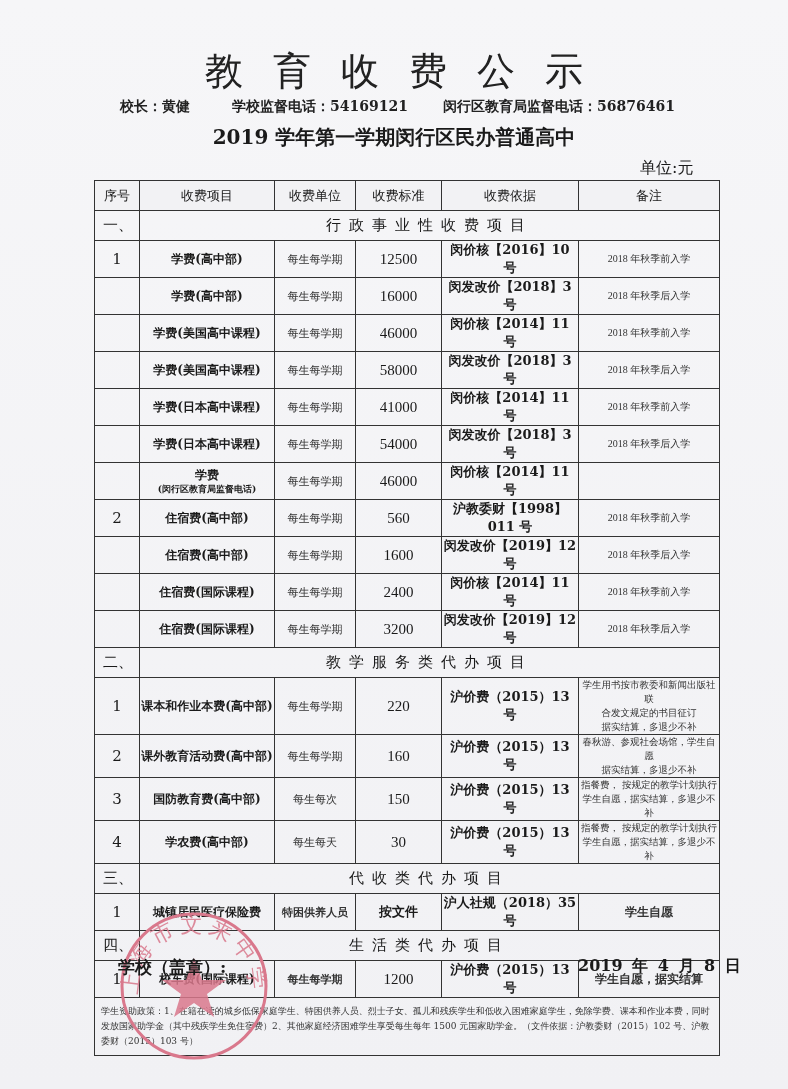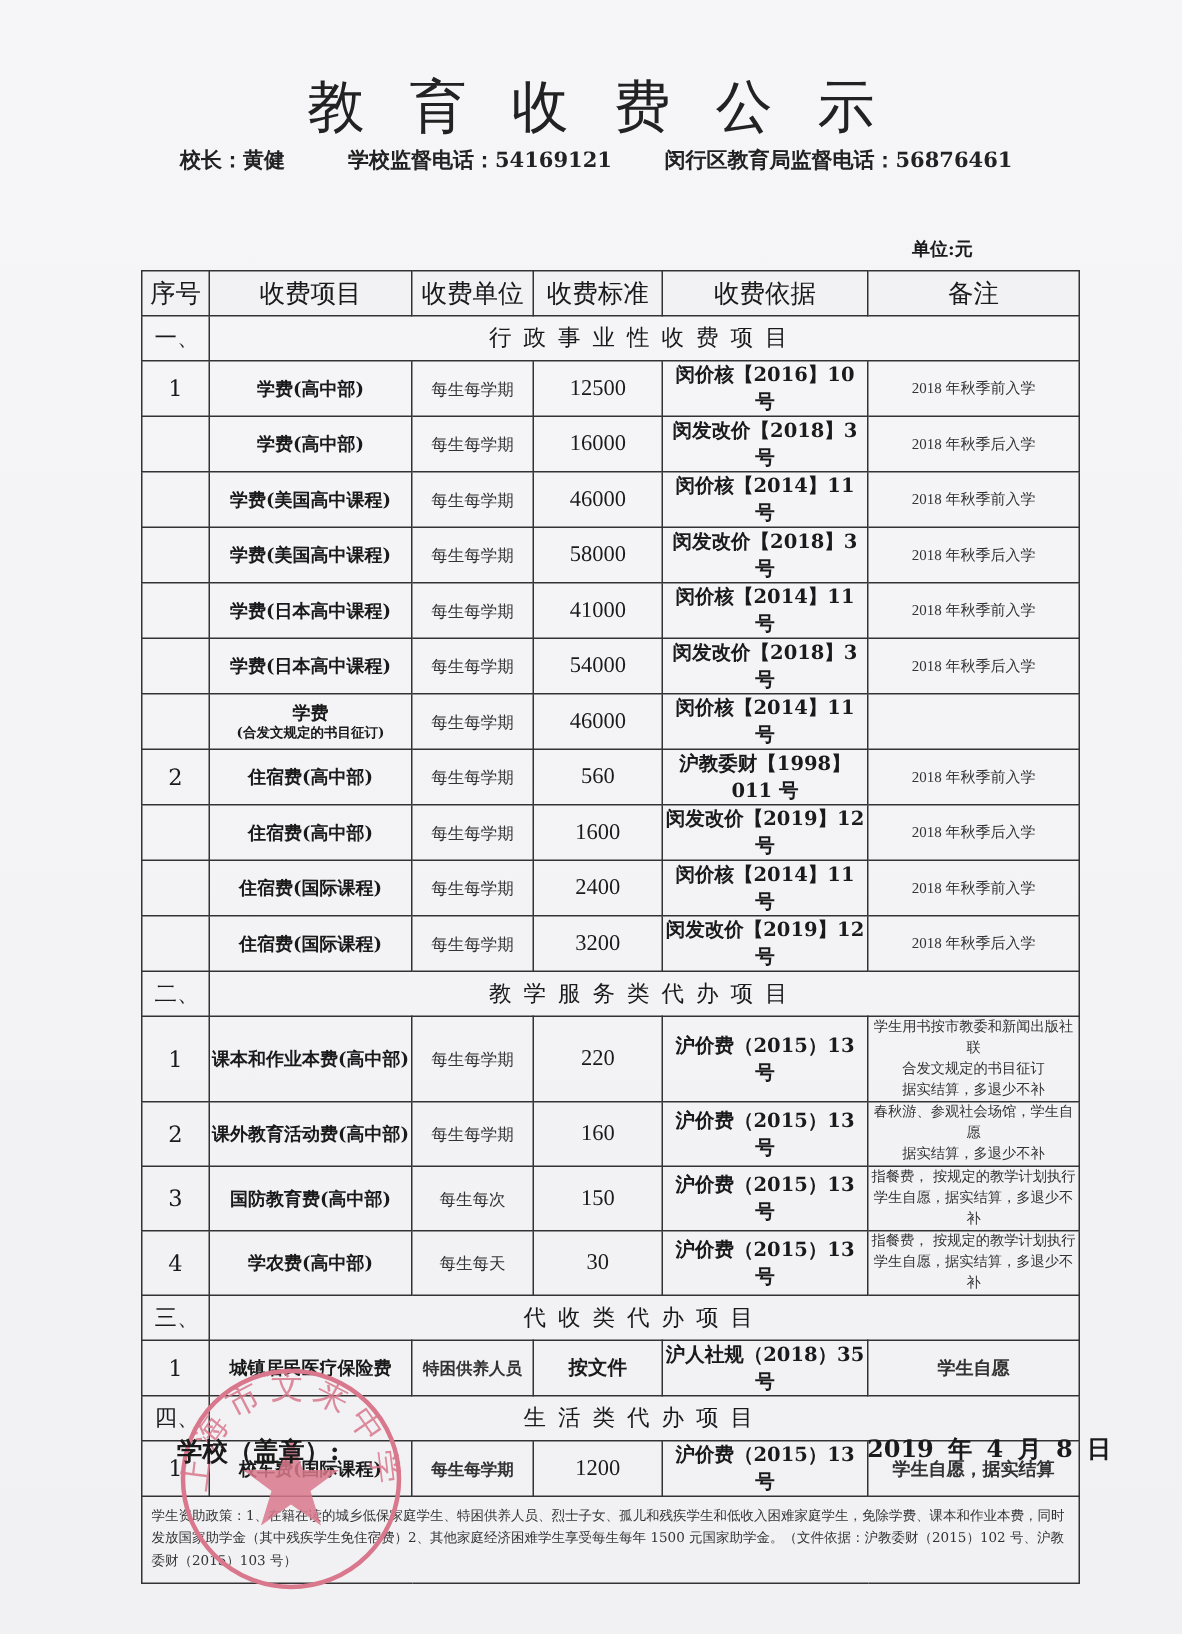--- a/index.html
+++ b/index.html
@@ -10,25 +10,25 @@
     color:#1a1a1a;
   }
   .page { position:absolute; left:0; top:0; width:788px; height:1089px;
     background: linear-gradient(180deg,#f6f6f8 0%,#f1f1f4 100%); }
   .title { position:absolute; left:0; width:788px; top:46px; text-align:center;
     font-size:38px; letter-spacing:30px; text-indent:30px; font-weight:normal; color:#222; }
   .contacts { position:absolute; top:98px; left:120px; width:620px; font-size:14px; font-weight:bold; color:#222; }
   .contacts span { position:absolute; white-space:nowrap; }
   .subtitle1 { position:absolute; top:124px; left:0; width:788px; text-align:center; font-size:20px; font-weight:bold; }
   .subtitle2 { position:absolute; top:153px; left:0; width:788px; text-align:center; font-size:20px; font-weight:bold; letter-spacing:1px; }
-  .unit { position:absolute; top:158px; left:608px; font-size:12px; font-weight:bold; }
+  .unit { position:absolute; top:158px; left:640px; font-size:16px; font-weight:normal; }
 
   table.fees { position:absolute; left:94px; top:180px; width:625px; border-collapse:collapse; table-layout:fixed; }
   table.fees td, table.fees th { border:1.3px solid #333; padding:0; text-align:center; vertical-align:middle; overflow:hidden; }
-  table.fees th { font-size:17px; font-weight:normal; height:29px; background:#f2f2f4; }
+  table.fees th { font-size:13px; font-weight:normal; height:29px; background:#f2f2f4; }
   .sec td { height:29px; font-size:15px; }
   .sec .sec-title { letter-spacing:8px; font-size:15px; }
   .sec .sec-no { text-align:left; padding-left:8px; }
   td.seq { font-size:15px; }
   td.item { font-size:12px; font-weight:bold; }
   td.item small { display:block; font-size:9px; font-weight:bold; line-height:11px; }
   td.unitc { font-size:11px; color:#333; }
   td.std { font-size:15px; font-family:"Liberation Serif", serif; }
   td.basis { font-size:13px; font-weight:bold; }
   td.note { font-size:10px; color:#333;font-family:Liberation Serif, serif; }
@@ -44,20 +44,21 @@
 
 <div class="page">
   <div class="title">教育收费公示</div>
 
   <div class="contacts">
     <span style="left:0">校长：黄健</span>
     <span style="left:112px">学校监督电话：54169121</span>
     <span style="left:323px">闵行区教育局监督电话：56876461</span>
   </div>
 
+  <div class="subtitle1">2019 学年第一学期闵行区民办普通高中</div>
   <div class="unit">单位:元</div>
 
   <table class="fees">
     <colgroup>
       <col style="width:45px">
         <col style="width:135px">
         <col style="width:81px">
       <col style="width:86px">
         <col style="width:137px">
         <col style="width:141px">
@@ -123,21 +124,21 @@
         <td class="item">学费(日本高中课程)</td>
         <td class="unitc">每生每学期</td>
         <td class="std">54000</td>
         <td class="basis">闵发改价【2018】3 号</td>
         <td class="note">2018 年秋季后入学</td>
       </tr>
       <tr style="height:34px">
         <td class="seq"></td>
         <td class="item">
           <span>学费</span>
-          <small>(合发文规定的书目征订)</small>
+          <small>(闵行区教育局监督电话)</small>
         </td>
         <td class="unitc">每生每学期</td>
         <td class="std">46000</td>
         <td class="basis">闵价核【2014】11 号</td>
         <td class="note"></td>
       </tr>
       <tr style="height:31px">
         <td class="seq">2</td>
         <td class="item">住宿费(高中部)</td>
         <td class="unitc">每生每学期</td>

